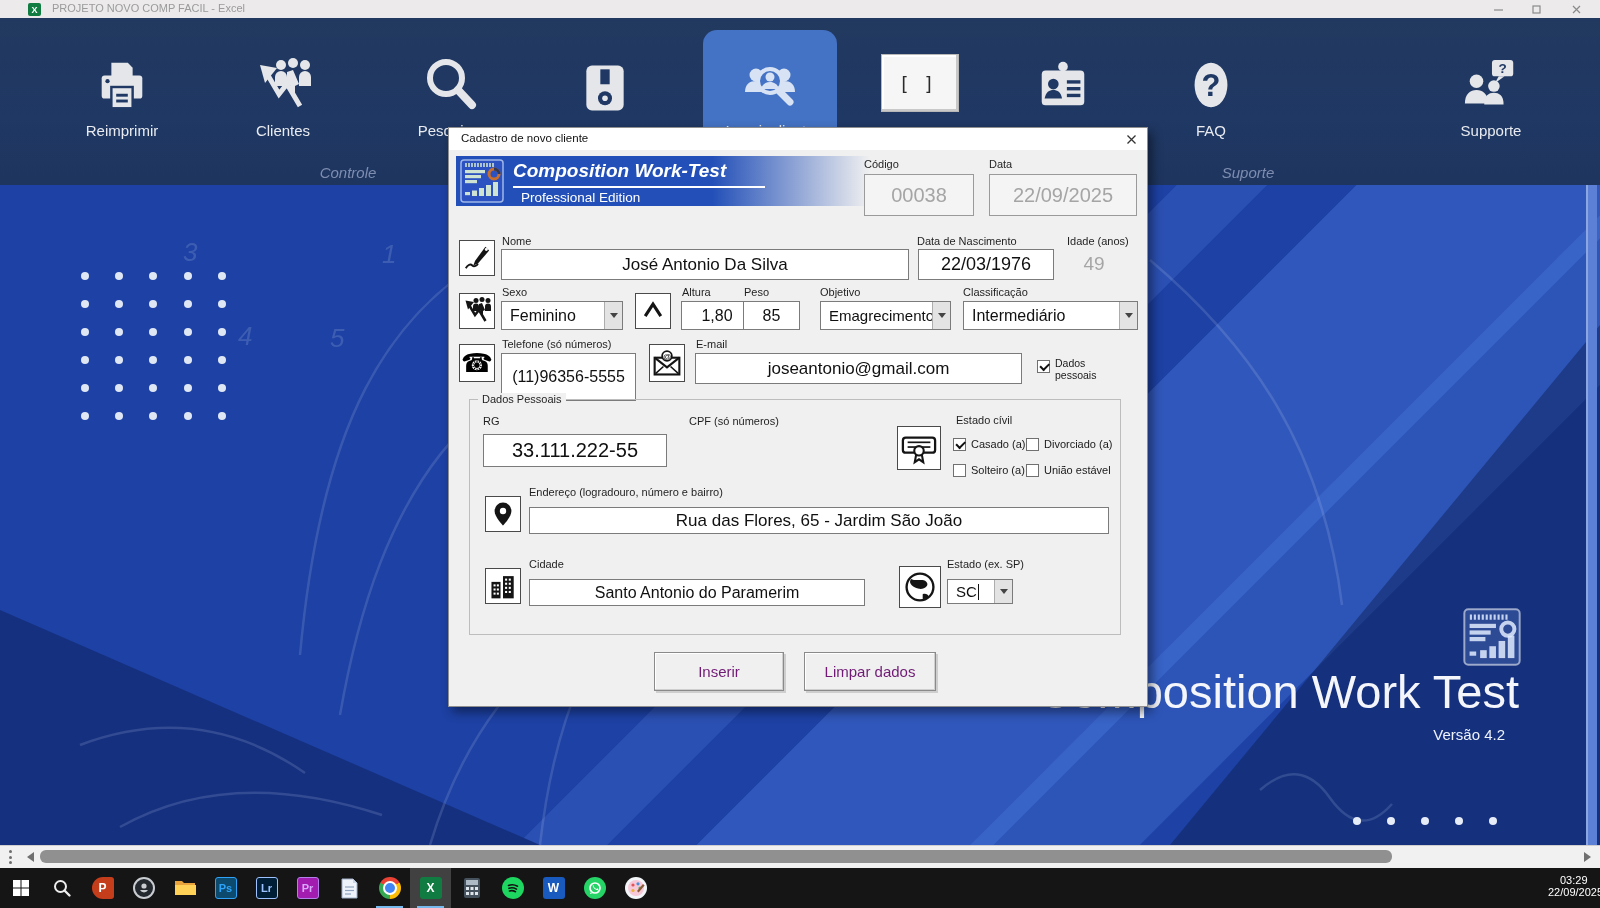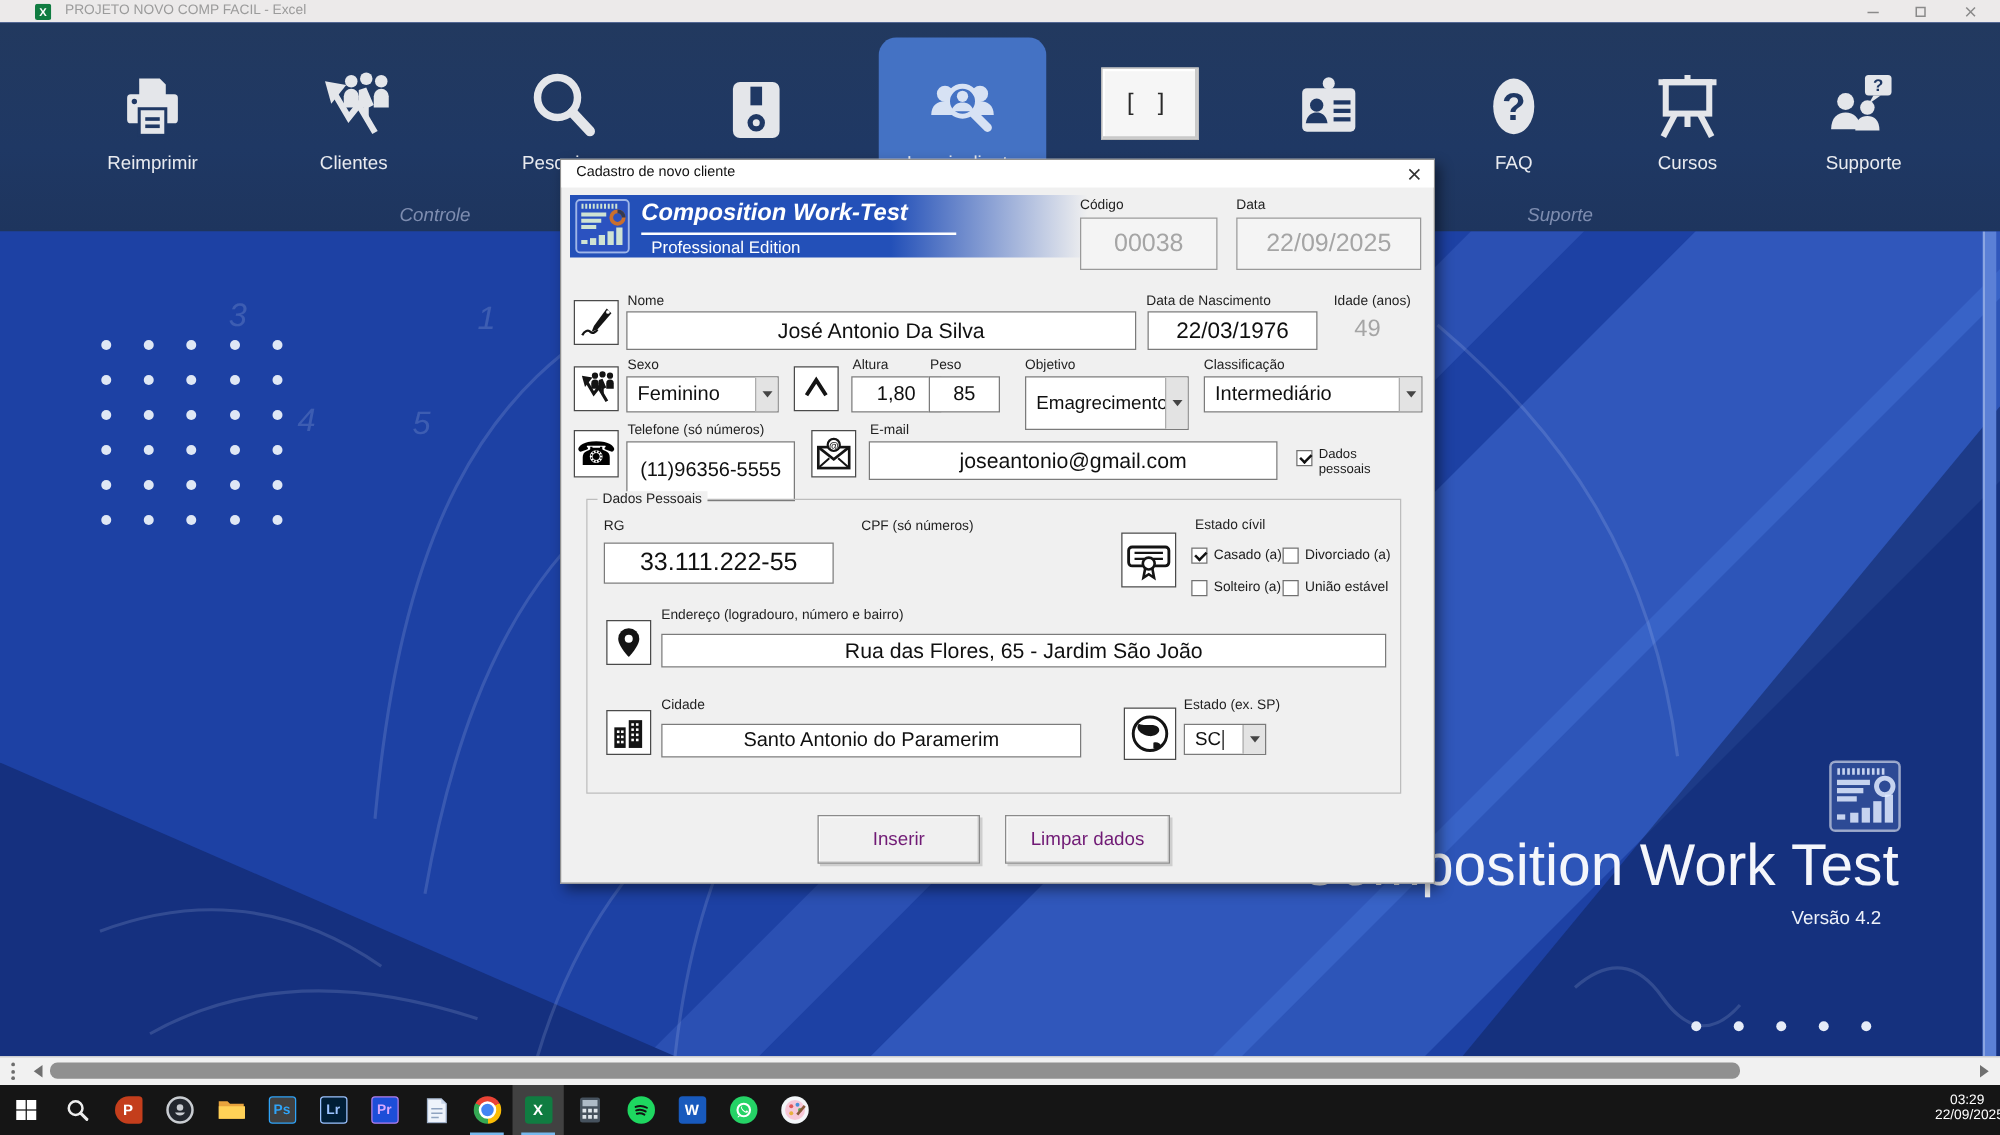--- a/index.html
+++ b/index.html
@@ -236,35 +236,20 @@
     <div class="rb-item" style="left:1144px">
       <div class="rb-ic">
         <svg width="58" height="58" viewBox="0 0 60 60">
             <ellipse cx="30" cy="28" rx="17" ry="23" fill="#e4e6ea"></ellipse>
             <text x="30" y="39" font-size="32" font-weight="bold" fill="#1f3864" text-anchor="middle" font-family="Liberation Sans">?</text>
           </svg>
       </div>
       <div class="rb-lbl">FAQ</div>
     </div>
 
-    <div class="rb-item" style="left:1283px">
-      <div class="rb-ic">
-        <svg width="58" height="58" viewBox="0 0 60 60">
-            <g stroke="#e4e6ea" stroke-width="5" fill="none">
-              <line x1="30" y1="2" x2="30" y2="8"></line>
-              <line x1="6" y1="8" x2="54" y2="8"></line>
-              <rect x="12" y="8" width="36" height="26"></rect>
-              <line x1="30" y1="34" x2="30" y2="45"></line>
-              <line x1="20" y1="34" x2="10" y2="53"></line>
-              <line x1="40" y1="34" x2="50" y2="53"></line>
-            </g>
-          </svg>
-      </div>
-      <div class="rb-lbl">Cursos</div>
-    </div>
 
     <div class="rb-item" style="left:1424px">
       <div class="rb-ic">
         <svg width="58" height="58" viewBox="0 0 60 60">
             <rect x="31" y="2" width="22" height="17" rx="3" fill="#e4e6ea"></rect>
             <path d="M38 19l-4 7 10-7z" fill="#e4e6ea"></path>
             <text x="42" y="15.5" font-size="14" font-weight="bold" fill="#1f3864" text-anchor="middle" font-family="Liberation Sans">?</text>
             <circle cx="15" cy="24" r="7" fill="#e4e6ea"></circle>
             <path d="M3 47c0-10 5.5-14 12-14s12 4 12 14z" fill="#e4e6ea"></path>
             <circle cx="33" cy="29" r="6" fill="#e4e6ea"></circle>
@@ -446,21 +431,21 @@
       <div class="icon-btn" style="left:186px;top:143px;width:36px;height:36px">
         <svg width="26" height="26" viewBox="0 0 30 30">
             <path d="M6 21L15 7l9 14" stroke="#141414" stroke-width="3.6" fill="none"></path>
           </svg>
       </div>
       <span class="lbl" style="left:233px;top:136px">Altura</span>
       <div class="field" style="left:232px;top:151px;width:72px;height:29px;font-size:16px">1,80</div>
       <span class="lbl" style="left:295px;top:136px">Peso</span>
       <div class="field" style="left:294px;top:151px;width:57px;height:29px;font-size:16px">85</div>
       <span class="lbl" style="left:371px;top:136px">Objetivo</span>
-      <div class="combo" style="left:371px;top:151px;width:131px;height:43px">
+      <div class="combo" style="left:371px;top:151px;width:131px;height:29px">
         <span class="val" style="font-size:15px">Emagrecimento</span>
         <span class="dd">
             <i></i>
           </span>
       </div>
       <span class="lbl" style="left:514px;top:136px">Classificação</span>
       <div class="combo" style="left:514px;top:151px;width:175px;height:29px">
         <span class="val">Intermediário</span>
         <span class="dd">
             <i></i>
@@ -614,27 +599,27 @@
           </svg>
         </span>
     </div>
     <div class="tk-cell" style="left:164px">
       <svg width="22" height="20" viewBox="0 0 22 20">
           <path d="M1 3h7l2 2h11v12H1z" fill="#e8a33d"></path>
           <path d="M1 7h21v10H1z" fill="#ffd157"></path>
         </svg>
     </div>
     <div class="tk-cell" style="left:205px">
-      <span class="sq" style="background:#404040;border:1.5px solid #2fa3f7;color:#2fa3f7;font-size:11px">Ps</span>
+      <span class="sq" style="background:#0c4a6e;border:1.5px solid #2fa3f7;color:#2fa3f7;font-size:11px">Ps</span>
     </div>
     <div class="tk-cell" style="left:246px">
       <span class="sq" style="background:#001e36;border:1.5px solid #9cc3ff;color:#9cc3ff;font-size:11px">Lr</span>
     </div>
     <div class="tk-cell" style="left:287px">
-      <span class="sq" style="background:#1d4ed8;border:1.5px solid #b37feb;color:#d8a9ff;font-size:11px">Pr</span>
+      <span class="sq" style="background:#a21caf;border:1.5px solid #b37feb;color:#d8a9ff;font-size:11px">Pr</span>
     </div>
     <div class="tk-cell" style="left:328px">
       <svg width="18" height="21" viewBox="0 0 18 21">
           <path d="M2 1h11l4 4v15H2z" fill="#eef3fb" stroke="#9fb0c8"></path>
           <path d="M13 1l4 4h-4z" fill="#c9d6ea"></path>
           <g stroke="#8fa3c0" stroke-width="1.2">
             <line x1="5" y1="9" x2="14" y2="9"></line>
             <line x1="5" y1="12.5" x2="14" y2="12.5"></line>
             <line x1="5" y1="16" x2="11" y2="16"></line>
           </g>

